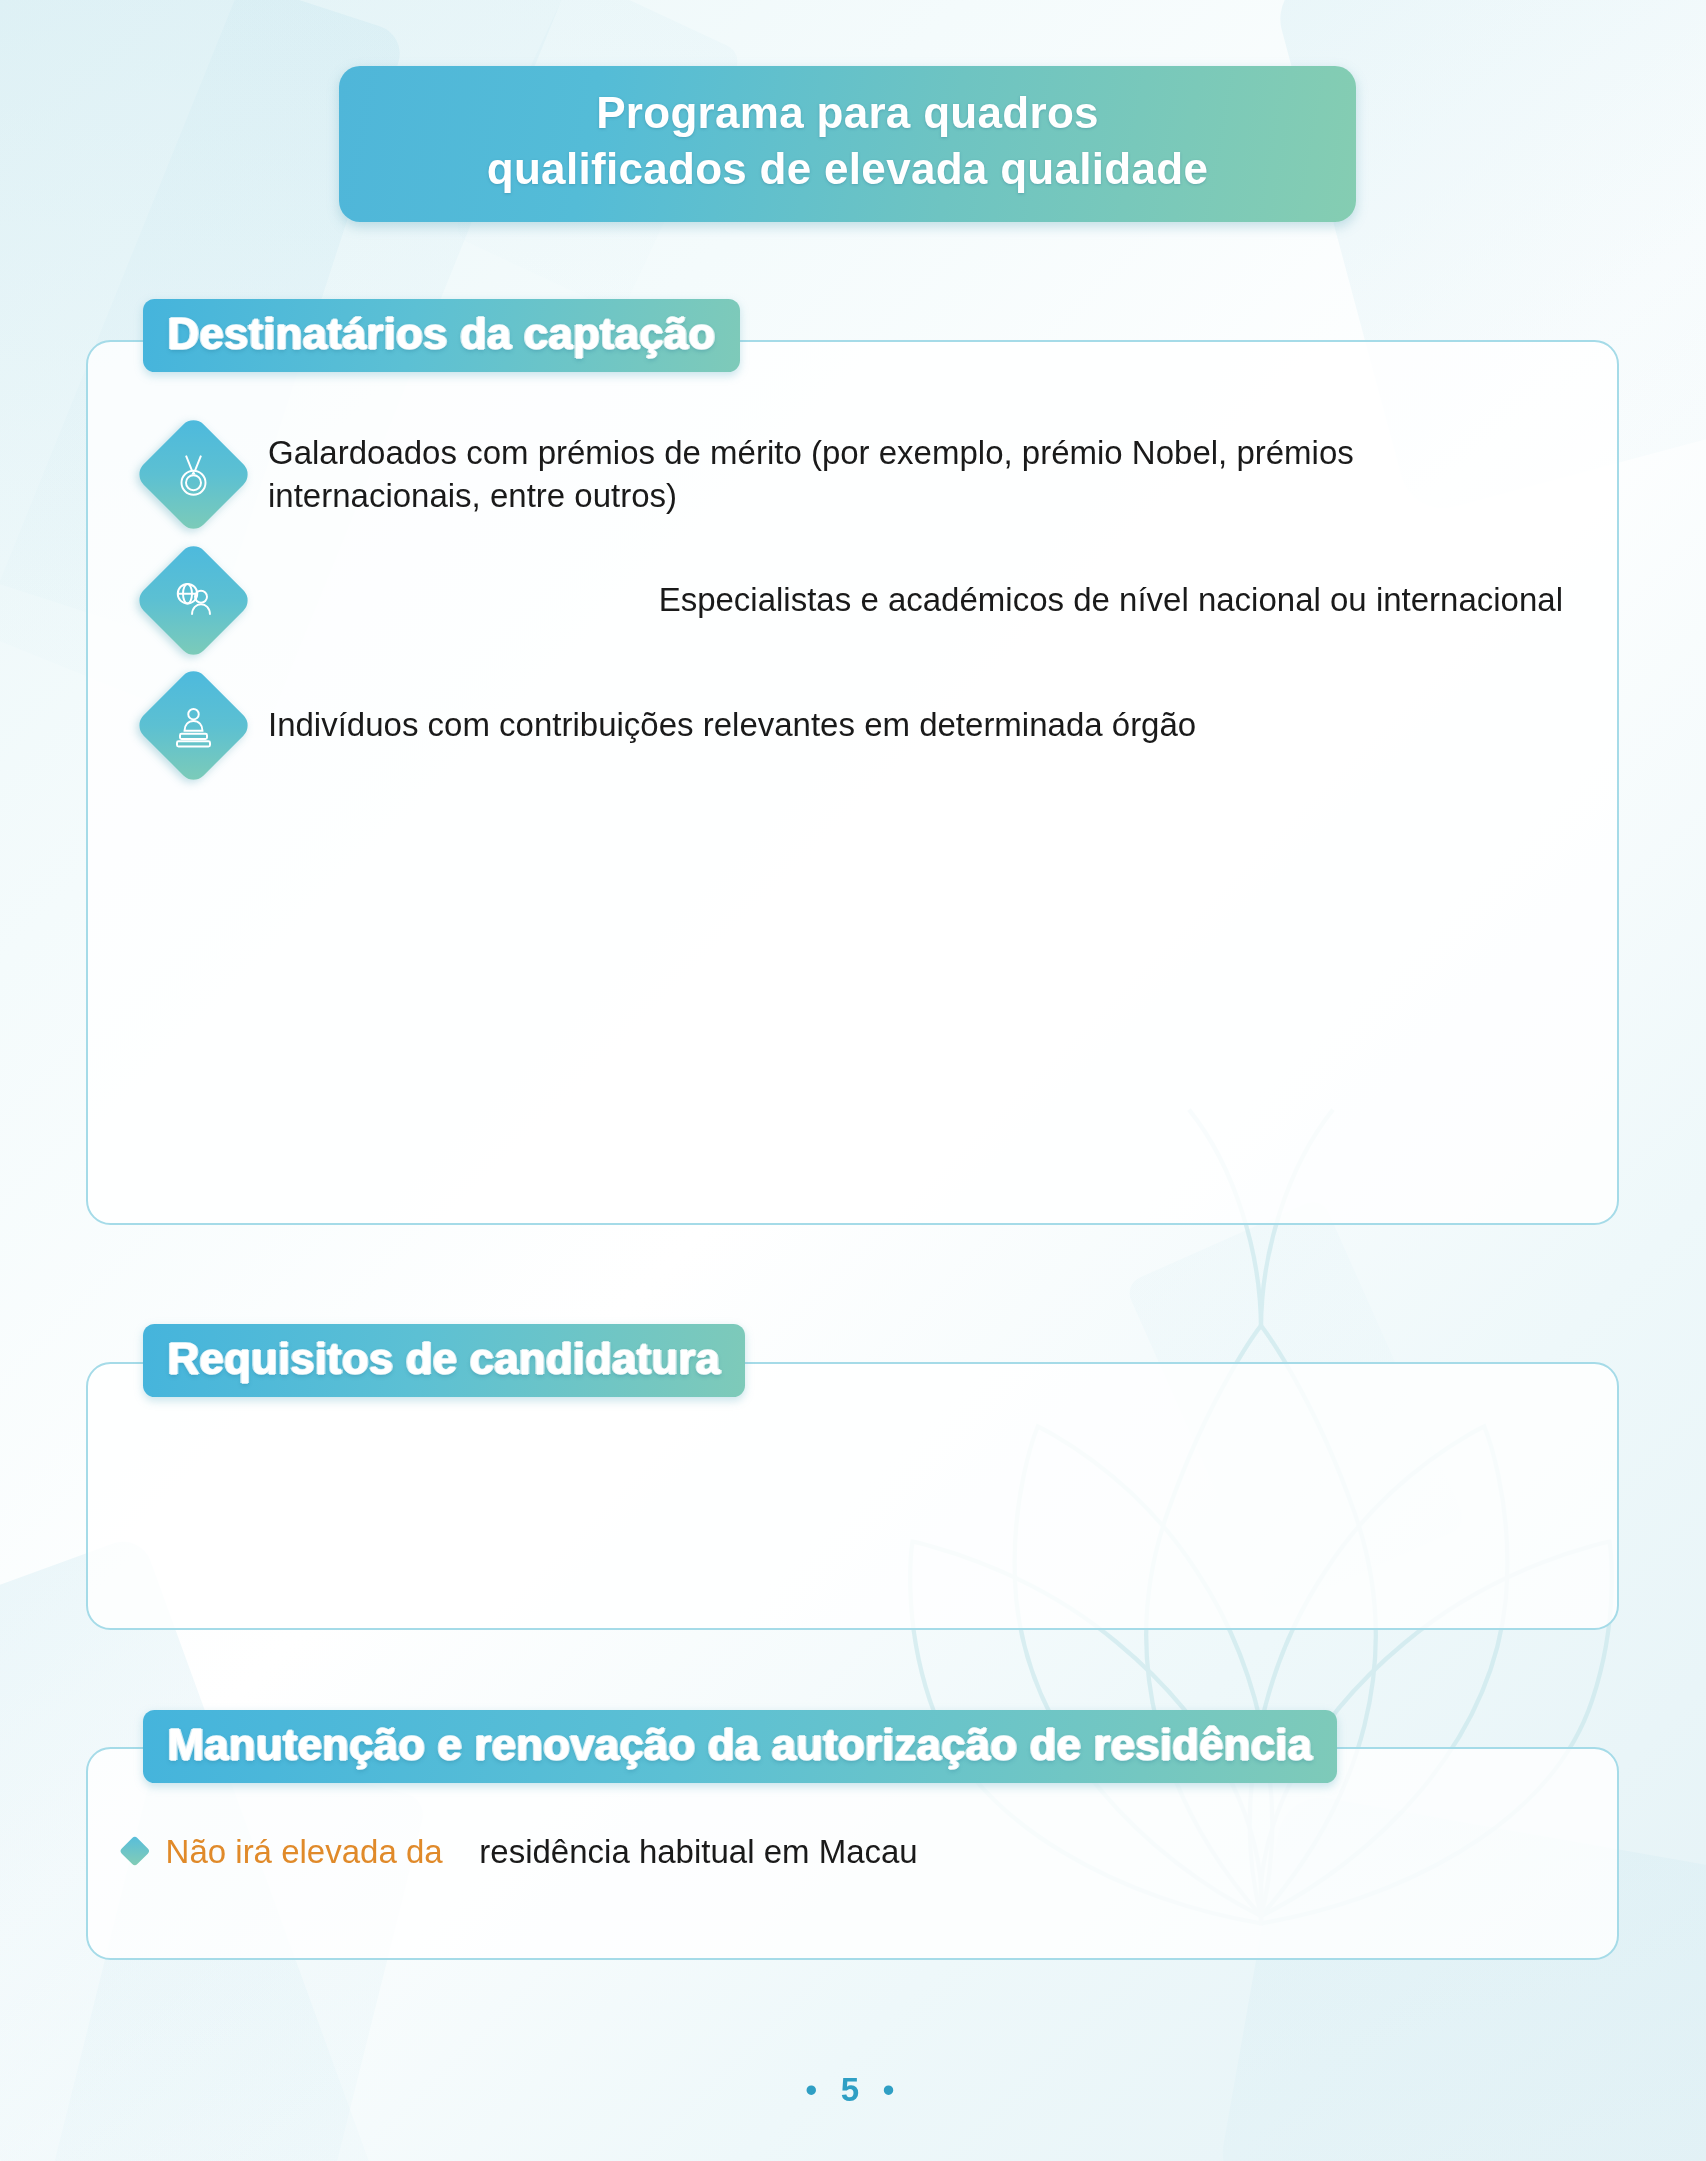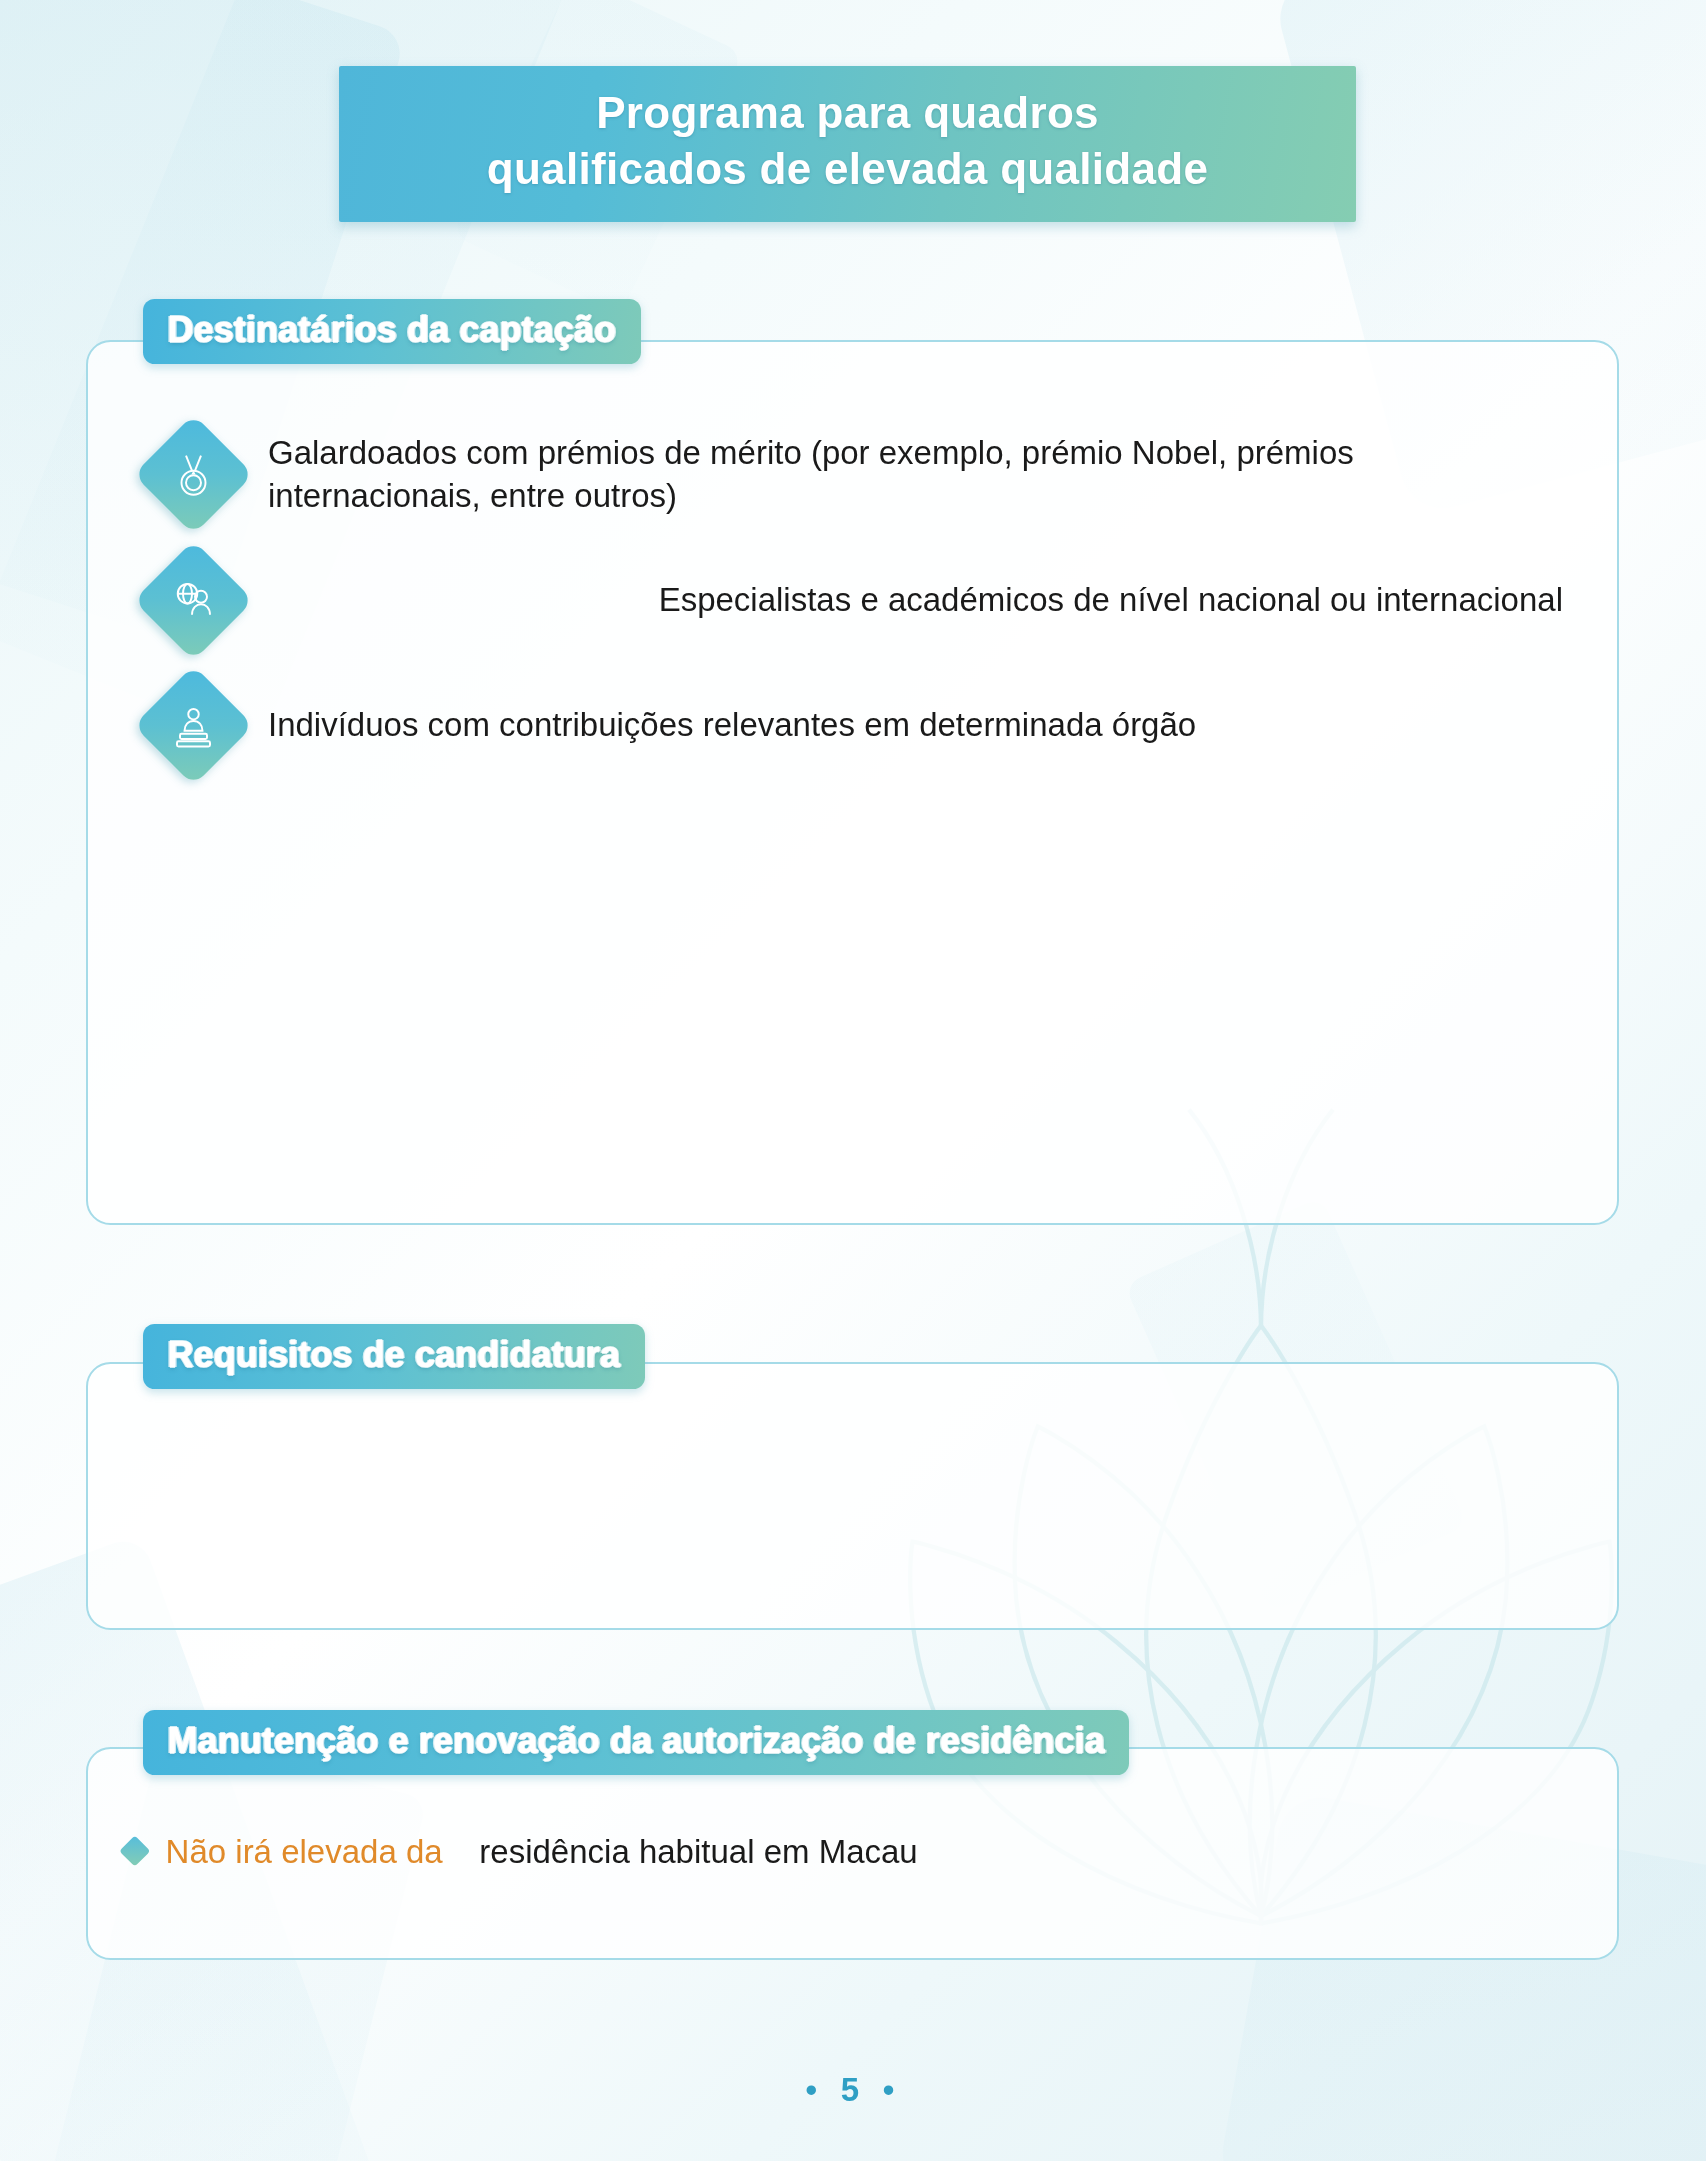--- a/index.html
+++ b/index.html
@@ -45,21 +45,21 @@
     opacity: .5;
   }
 
   
   .title-banner {
     position: absolute;
     left: 339px;
     top: 66px;
     width: 1017px;
     padding: 19px 29px 24.5px;
-    border-radius: 2px;
+    border-radius: 21px;
     background: linear-gradient(100deg, #4fb6d9 0%, #54bcd7 25%, #6ec4c2 60%, #85cdb2 100%);
     box-shadow: 0 4.3px 11.5px rgba(100,170,190,.35);
     text-align: center;
   }
   .title-banner .line {
     color: #ffffff;
     font-size: 44px;
     font-weight: bold;
     line-height: 1.28;
     letter-spacing: 0.3px;
@@ -80,21 +80,21 @@
     position: absolute;
     display: inline-block;
     padding: 10px 24.5px 13px;
     border-radius: 11.5px;
     background: linear-gradient(100deg, #45b4dc 0%, #5cc0d4 45%, #7ecab9 100%);
     box-shadow: 0 3.6px 8.6px rgba(110,180,200,.35);
     z-index: 5;
   }
   .tab-text {
     color: #ffffff;
-    font-size: 36px;
+    font-size: 44px;
     font-weight: bold;
     letter-spacing: 0.1px;
     text-shadow:
       -1.4px 0 0 rgba(255,255,255,.75),
        1.4px 0 0 rgba(255,255,255,.75),
        0 -1.4px 0 rgba(255,255,255,.75),
        0 1.4px 0 rgba(255,255,255,.75),
        0 2.2px 4.3px rgba(30,110,140,.35);
     -webkit-text-stroke: 0px;
   }

